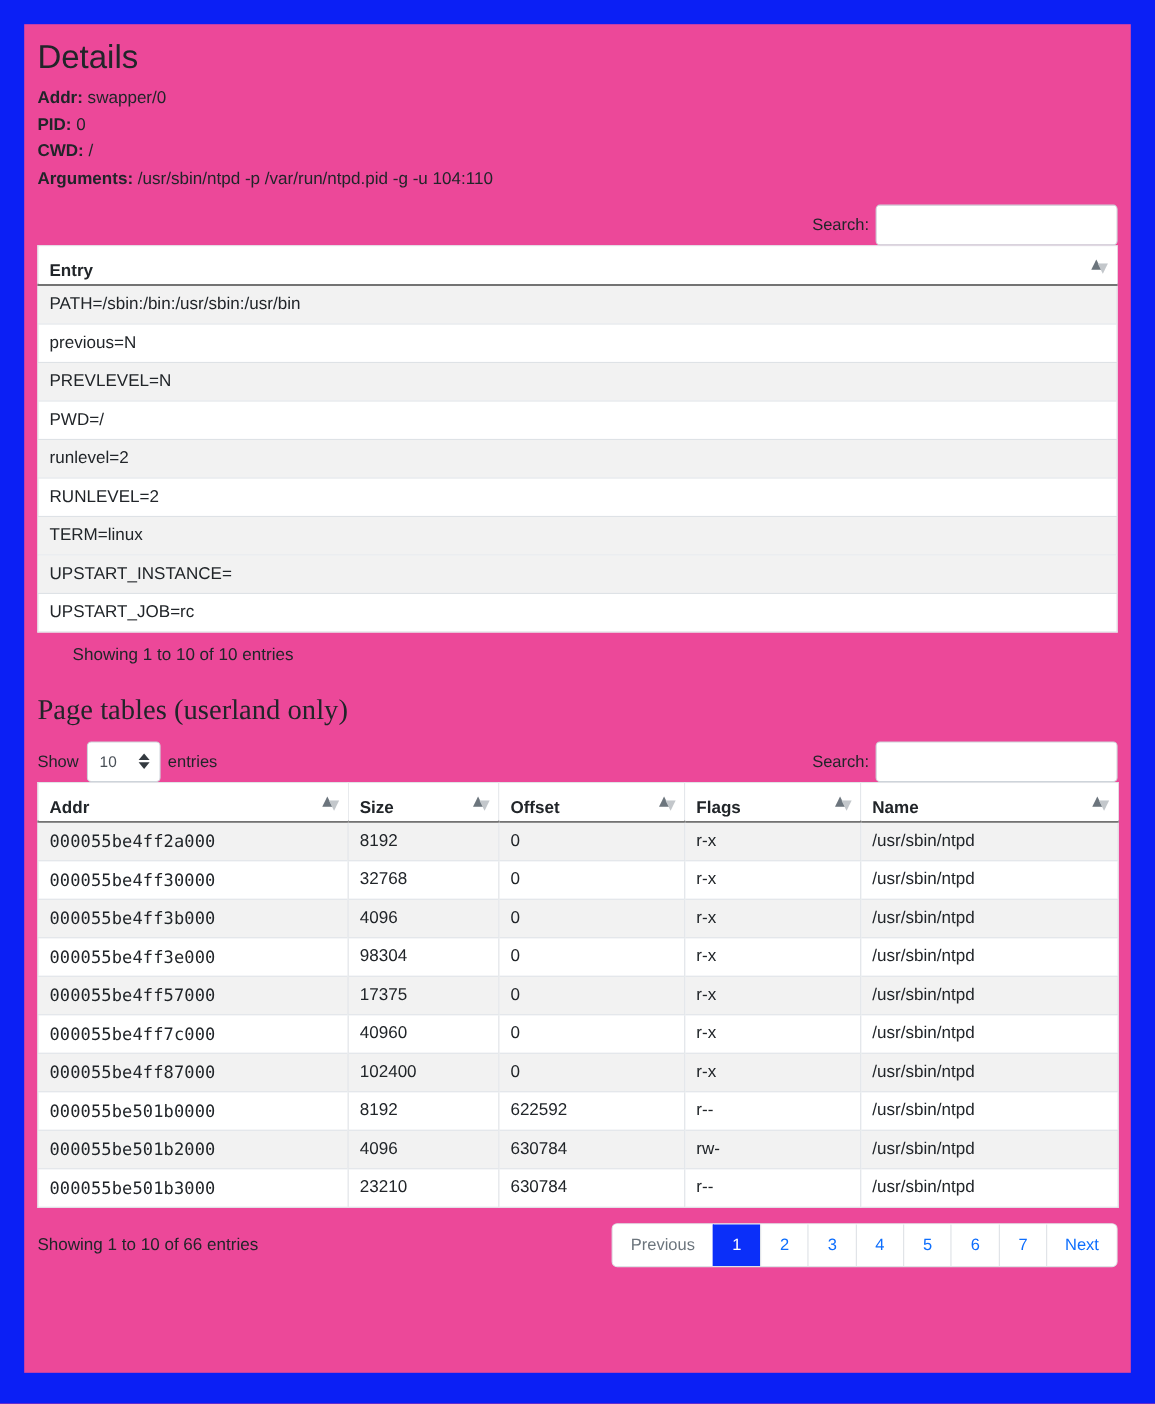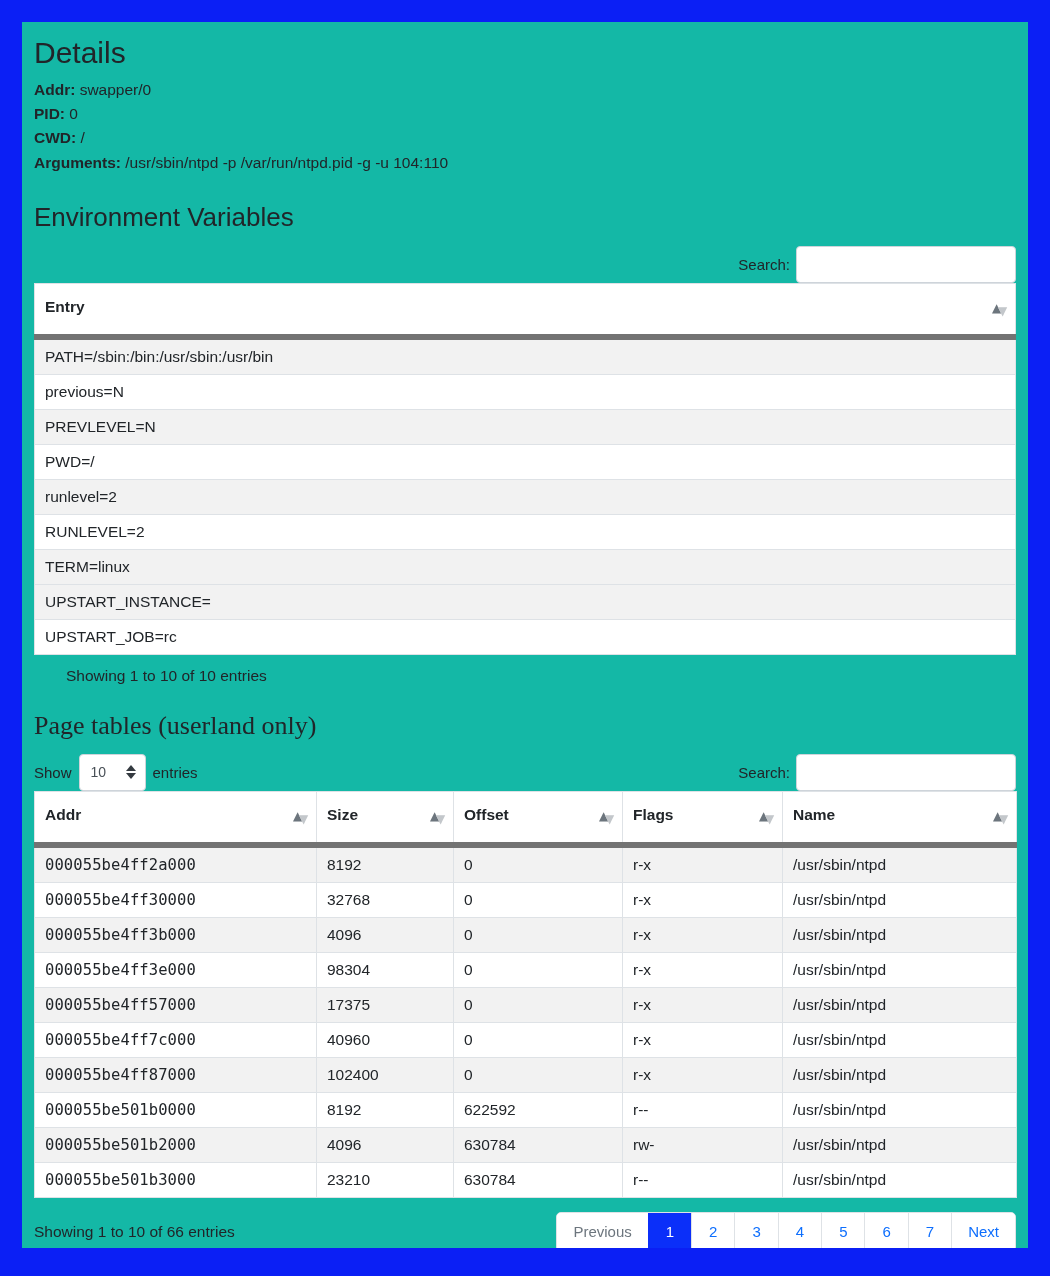--- a/index.html
+++ b/index.html
@@ -10,21 +10,21 @@
     background: #0b1ff5;
     font-family: "Liberation Sans", sans-serif;
     overflow: hidden;
   }
   .page-frame {
     position: absolute;
     left: 22px;
     top: 22px;
     width: 1006px;
     height: 1226px;
-    background: #14b8a6;
+    background: #ec4899;
     overflow: hidden;
   }
   .content {
     padding: 12px 12px 0 12px;
   }
 
   
   h1.details-title {
     font-size: 30px;
     font-weight: 400;
@@ -129,22 +129,22 @@
     border-collapse: collapse;
     border: 1px solid #dee2e6;
     background: #fff;
     table-layout: fixed;
   }
   table.dt thead th {
     text-align: left;
     font-size: 15.5px;
     font-weight: bold;
     color: #212529;
-    padding: 14px 10px 18px 10px;
-    border-bottom: 6px solid #737373;
+    padding: 14px 10px 2px 10px;
+    border-bottom: 2px solid #737373;
     background: #fff;
     position: relative;
     white-space: nowrap;
   }
   table.dt thead th.divided { border-left: 1px solid #dee2e6; }
   .sort-ind {
     position: absolute;
     right: 9px;
     top: 50%;
     transform: translateY(-50%);
@@ -238,21 +238,20 @@
       <div class="detail-line">
         <span class="lbl">CWD:</span>
         <span class="val">/</span>
       </div>
       <div class="detail-line">
         <span class="lbl">Arguments:</span>
         <span class="val">/usr/sbin/ntpd -p /var/run/ntpd.pid -g -u 104:110</span>
       </div>
     </div>
 
-    <h2 class="section-title">Environment Variables</h2>
 
     <div class="dt-top right-only">
       <label class="dt-filter">
         <span>Search:</span>
         <input class="search-input" type="search" value="" style="">
       </label>
     </div>
 
     <table class="dt">
       <colgroup>

